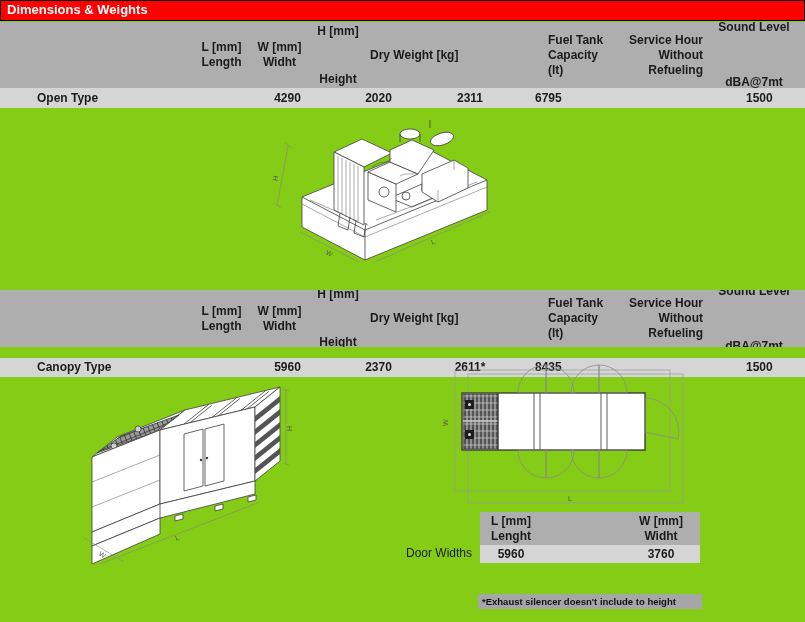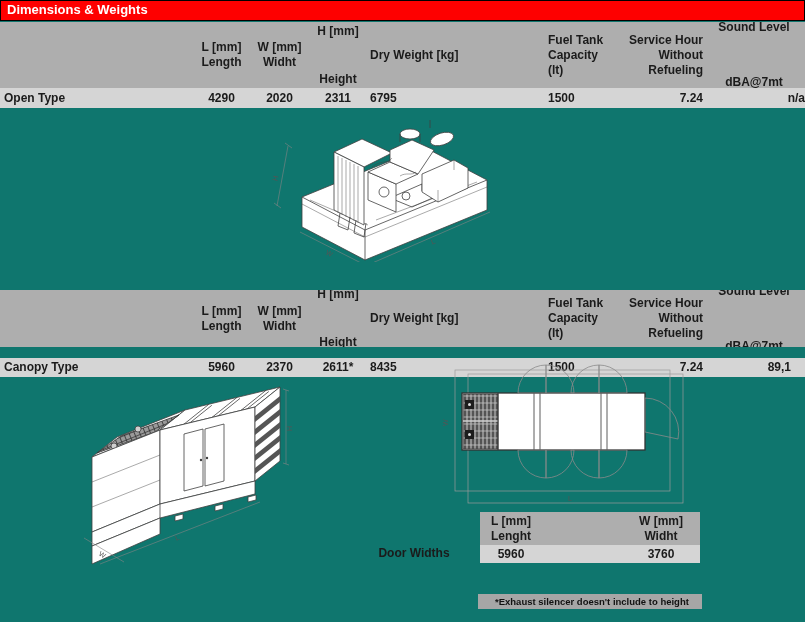--- a/index.html
+++ b/index.html
@@ -1,56 +1,56 @@
 <!DOCTYPE html>
 <html><head>
 <meta charset="utf-8">
 <style>
   html,body{margin:0;padding:0;background:#fff;}
-  .page{position:relative;width:805px;height:622px;background:#0f766e;overflow:hidden;
+  .page{position:relative;width:805px;height:622px;background:#84cc16;overflow:hidden;
         font-family:"Liberation Sans",sans-serif;color:#1b1b1b;}
   
   .titlebar{position:absolute;left:0;top:0;width:805px;height:21px;background:#fe0000;
             border:1px solid #000;box-sizing:border-box;color:#fff;font-weight:bold;
             font-size:13px;line-height:18px;padding-left:6px;}
   
   .thead,.trow{position:absolute;left:0;width:805px;display:flex;}
   .thead{background:#aeaeae;}
   .trow{background:#d5d5d5;}
   .thead1{top:22px;height:66px;}
   .trow1{top:88px;height:20px;}
   .thead2{top:290px;height:57px;overflow:hidden;}
   .trow2{top:358px;height:19px;}
   .cell{flex:none;display:flex;flex-direction:column;justify-content:center;
         font-weight:bold;font-size:12px;line-height:15px;box-sizing:border-box;}
-  .trow .cell{line-height:19px;}
+  .trow .cell{line-height:19px;margin-left:33px;}
   .w-label{width:190px;padding-left:4px;}
   .w-l{width:63px;text-align:center;}
   .w-w{width:53px;text-align:center;}
   .w-h{width:64px;text-align:center;gap:33px;}
   .w-dry{width:140px;text-align:left;}
   .w-fuel{width:105px;padding-left:38px;text-align:left;}
   .w-serv{width:88px;padding-left:12px;text-align:right;}
   .w-sound{width:102px;text-align:center;gap:40px;}
   .val-sound{text-align:right;padding-right:0;}
   .val-sound.flush{padding-right:14px;}
   .cell span{display:block;}
   
   .dw-head,.dw-row{position:absolute;left:480px;width:220px;}
   .dw-head{top:512px;height:33px;background:#aeaeae;}
   .dw-row{top:545px;height:18px;background:#d5d5d5;}
   .dw-col{position:absolute;top:0;height:100%;display:flex;flex-direction:column;
           justify-content:center;text-align:center;font-weight:bold;font-size:12px;line-height:15px;}
   .dw-col-l{left:0;width:62px;}
   .dw-col-w{right:0;width:78px;}
-  .dw-label{position:absolute;left:356px;top:546px;width:116px;text-align:center;
-            font-weight:bold;font-size:12px;}
+  .dw-label{position:absolute;left:356px;top:546px;width:116px;text-align:right;
+            font-weight:normal;font-size:12px;}
   
   .footnote{position:absolute;left:478px;top:594px;width:224px;height:15px;background:#a6a6a6;
-            font-size:9.5px;font-weight:bold;line-height:15px;padding-left:17px;
+            font-size:9.5px;font-weight:bold;line-height:15px;padding-left:4px;
             box-sizing:border-box;color:#111;}
   
   .draw{position:absolute;}
   #draw-open{left:272px;top:112px;}
   #draw-canopy{left:80px;top:372px;}
   #draw-topview{left:440px;top:360px;}
   svg{display:block;}
   .ln{stroke:#404040;stroke-width:.8;fill:none;}
   .lnf{stroke:#404040;stroke-width:.8;fill:#fff;}
   .thin{stroke:#404040;stroke-width:.45;fill:none;}

